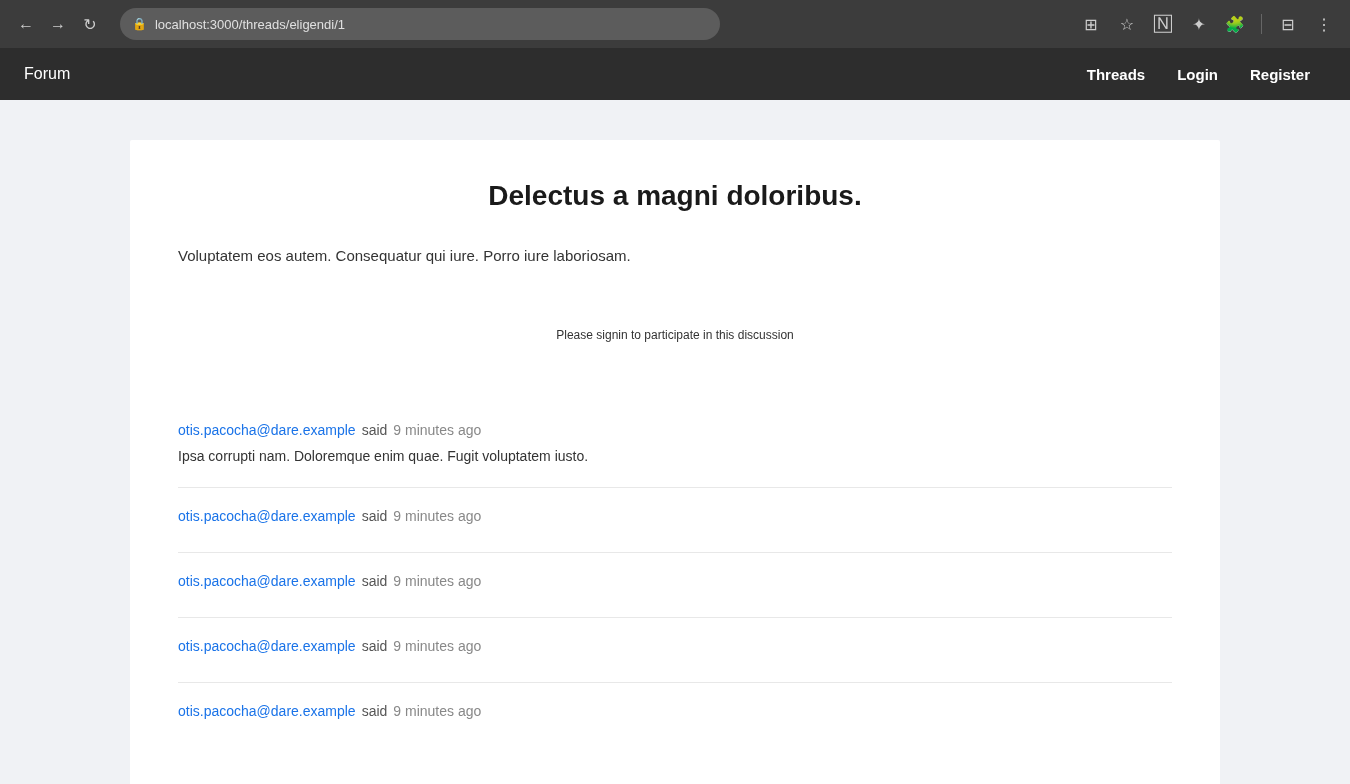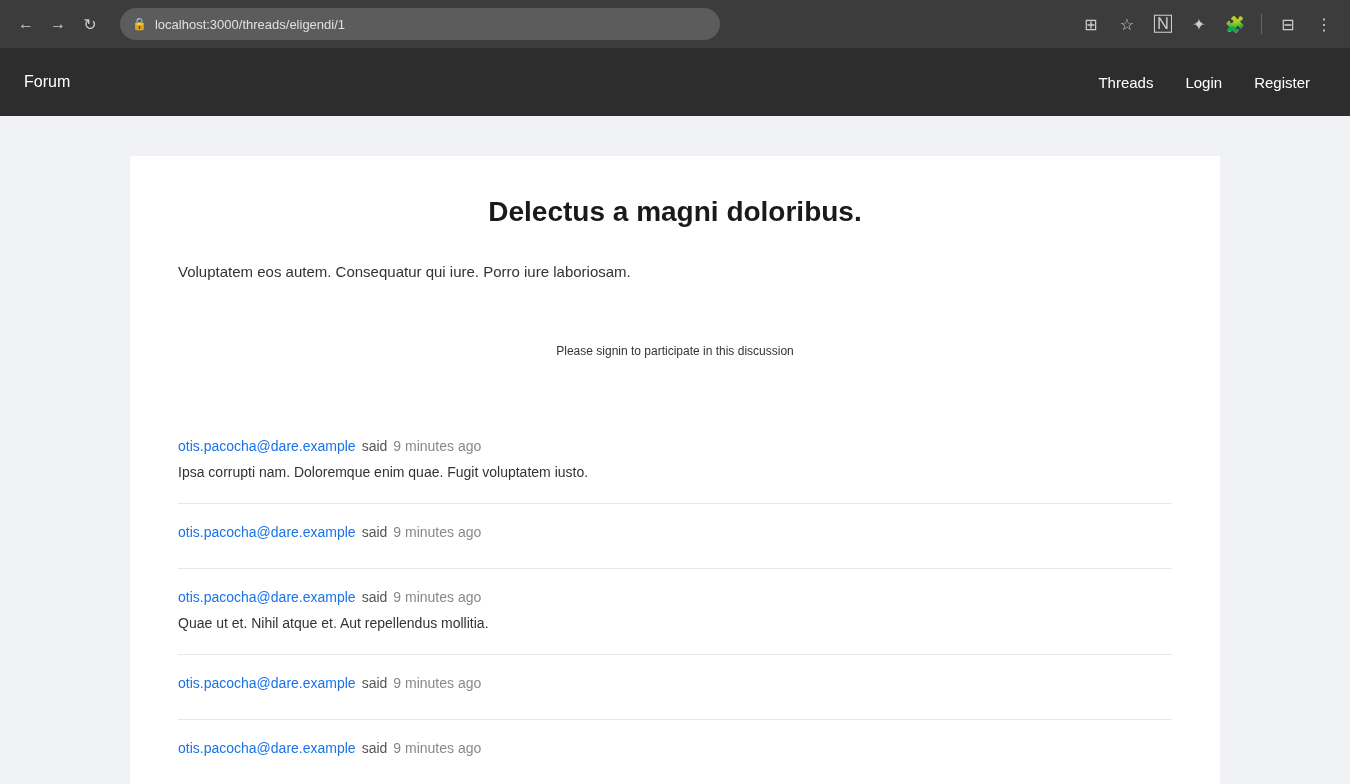--- a/index.html
+++ b/index.html
@@ -92,38 +92,39 @@
     .browser-divider {
       width: 1px;
       height: 20px;
       background: #666;
       margin: 0 4px;
     }
 
     
     .app-navbar {
       background-color: #2d2d2d;
-      height: 68px;
+      height: 52px;
       display: flex;
       align-items: center;
       padding: 0 24px;
     }
 
     .nav-brand {
       color: #ffffff;
       font-size: 16px;
       font-weight: normal;
       text-decoration: none;
       margin-right: auto;
     }
 
     .nav-links {
       display: flex;
       gap: 0;
       align-items: flex-end;
+      font-weight: bold;
     }
 
     .nav-link {
       color: #ffffff;
       font-size: 15px;
       text-decoration: none;
       padding: 8px 16px;
       cursor: pointer;
     }
 
@@ -262,21 +263,20 @@
             <span class="comment-said"> said </span>
             <span class="comment-time">9 minutes ago</span>
           </div>
         </div>
         <div class="comment">
           <div class="comment-meta">
             <a class="comment-author">otis.pacocha@dare.example</a>
             <span class="comment-said"> said </span>
             <span class="comment-time">9 minutes ago</span>
           </div>
-          <p class="comment-text">Quae ut et. Nihil atque et. Aut repellendus mollitia.</p>
         </div>
         <div class="comment">
           <div class="comment-meta">
             <a class="comment-author">otis.pacocha@dare.example</a>
             <span class="comment-said"> said </span>
             <span class="comment-time">9 minutes ago</span>
           </div>
         </div>
         <div class="comment">
           <div class="comment-meta">

